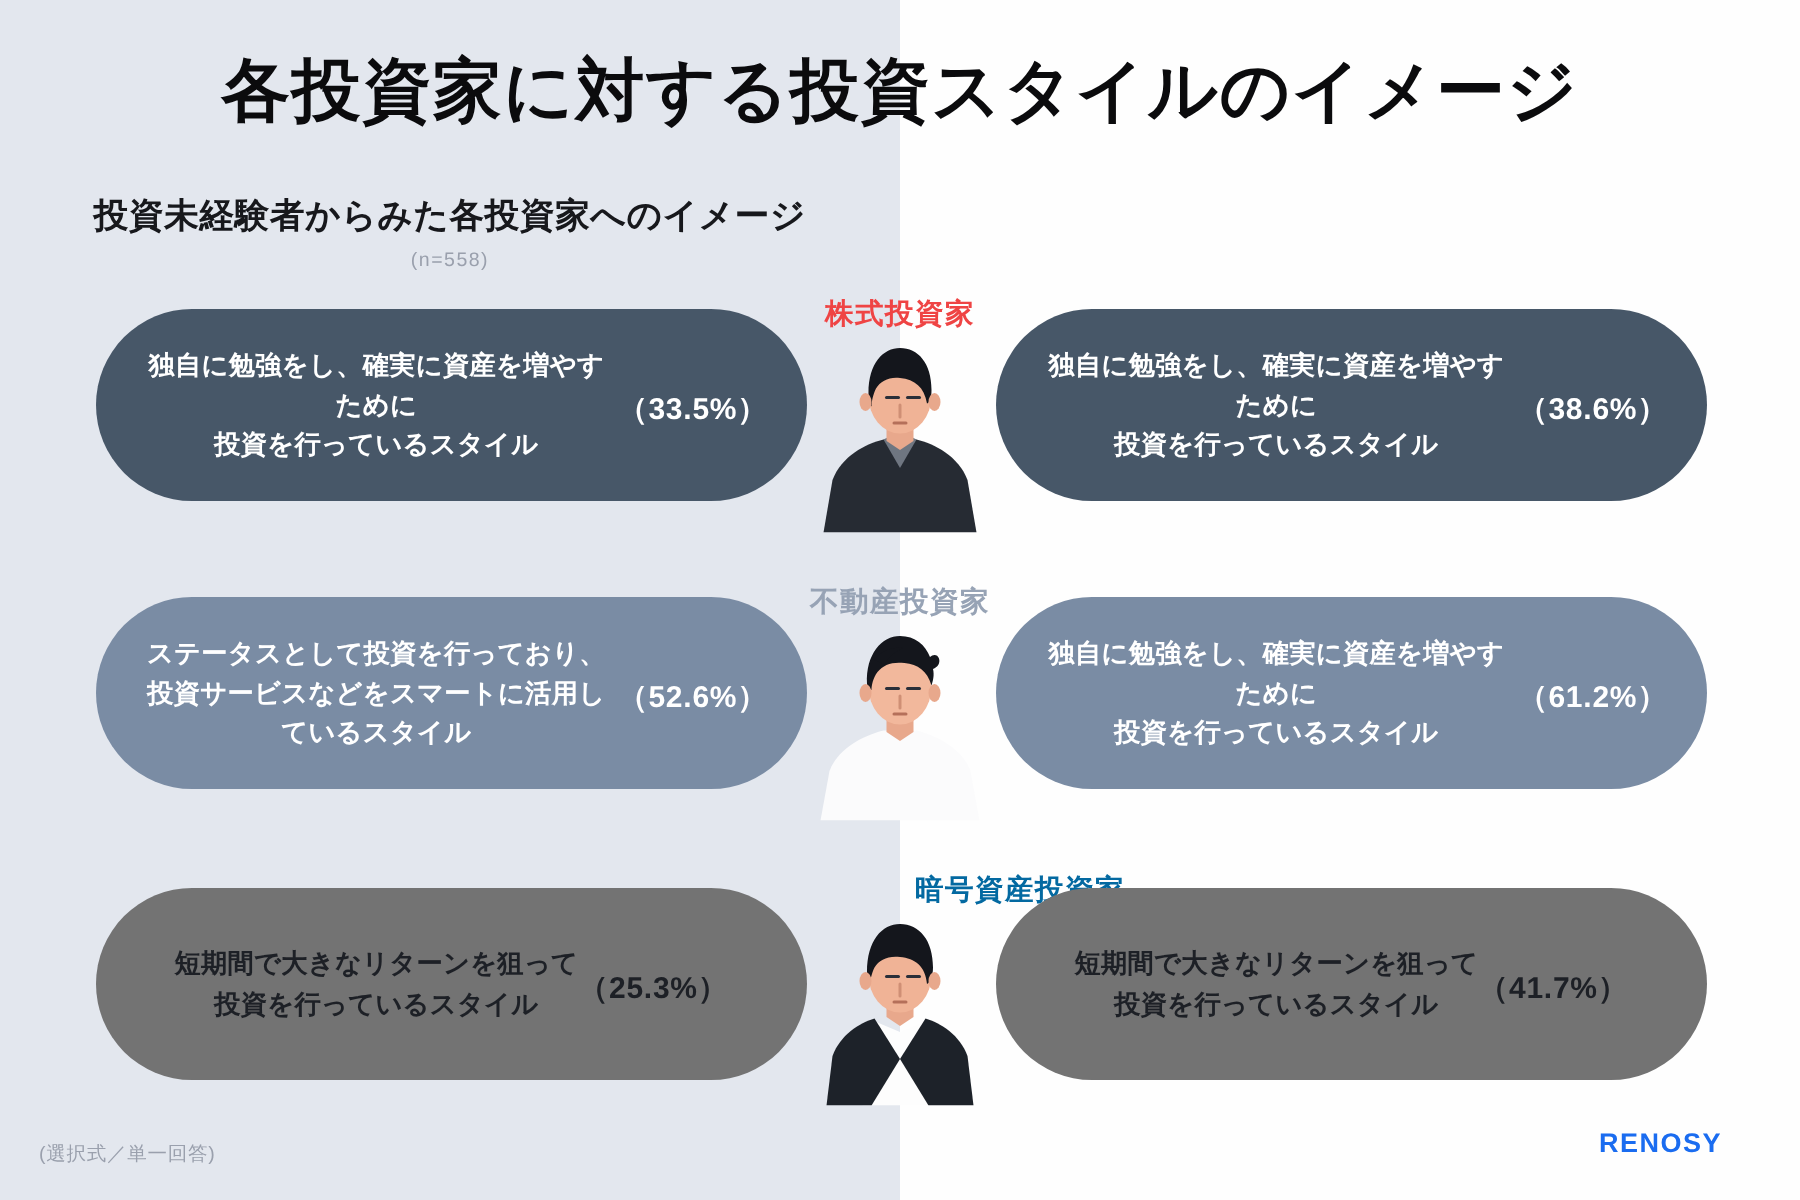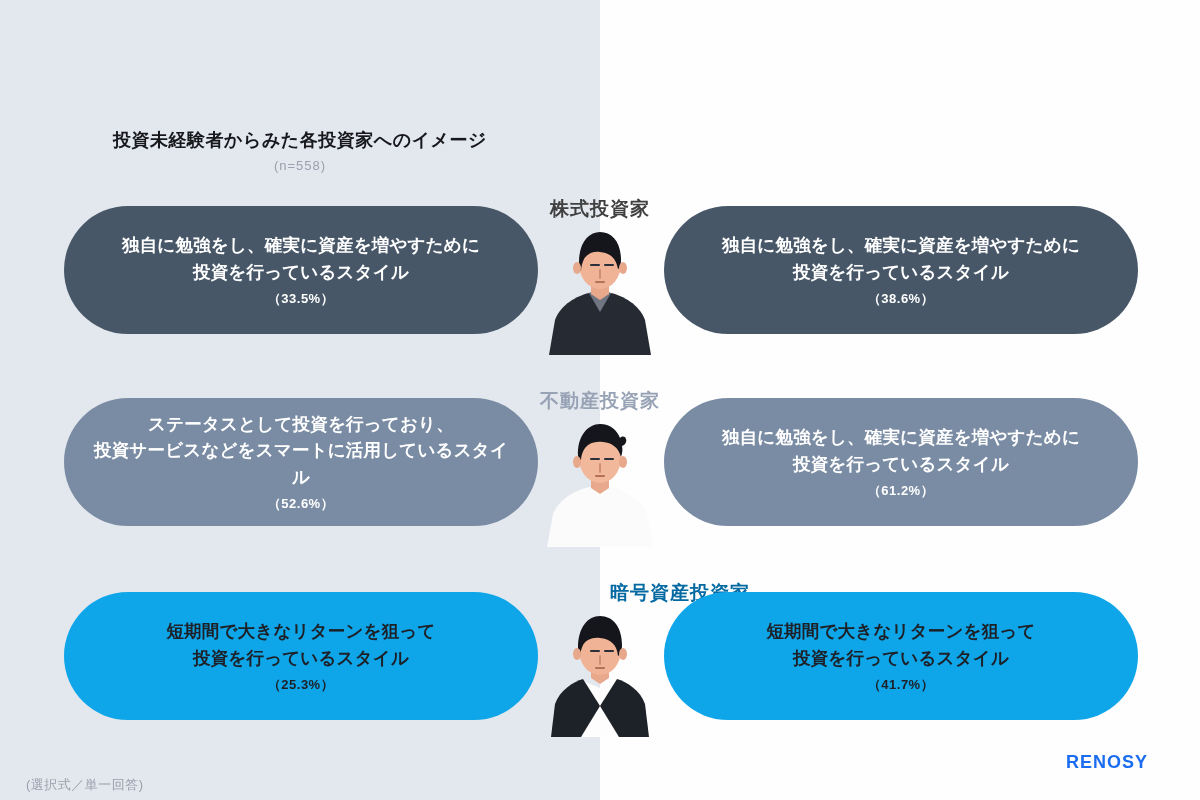--- a/index.html
+++ b/index.html
@@ -48,21 +48,21 @@
 
   
   .col-head {
     position: absolute;
     top: 128px;
     text-align: center;
   }
   .col-head.left  { left: 20px;  width: 560px; }
   .col-head.right { left: 620px; width: 560px; }
   .col-head .label {
-    font-size: 18px;
+    font-size: 23px;
     font-weight: 700;
     color: #17181c;
     letter-spacing: 0.5px;
     white-space: nowrap;
   }
   .col-head .n {
     margin-top: 6px;
     font-size: 13px;
     color: #9aa0ad;
     letter-spacing: 1px;
@@ -72,58 +72,58 @@
   .cat-label {
     position: absolute;
     width: 300px;
     left: 450px;
     text-align: center;
     font-size: 19px;
     font-weight: 700;
     letter-spacing: 1px;
     white-space: nowrap;
   }
-  .cat-label.r1 { top: 196px; color: #404040; }
+  .cat-label.r1 { top: 196px; color: #ef4444; }
   .cat-label.r2 { top: 388px; color: #97a3b5; text-align: center; }
   .cat-label.r3 { top: 580px; color: #0369a1; text-align: right; }
 
   
   .pill {
     position: absolute;
     width: 474px;
     height: 128px;
     border-radius: 64px;
     display: flex;
-    flex-direction: column;
+    flex-direction: row;
     align-items: center;
     justify-content: center;
     box-sizing: border-box;
     padding: 0 26px;
   }
   .pill.left  { left: 64px; }
   .pill.right { left: 664px; }
   .pill.row1 { top: 206px; }
   .pill.row2 { top: 398px; }
   .pill.row3 { top: 592px; }
 
   .pill.tone-dark  { background: #475768; color: #ffffff; }
   .pill.tone-mid   { background: #7a8ca4; color: #ffffff; }
-  .pill.tone-light { background: #0ea5e9; color: #1d2026; }
+  .pill.tone-light { background: #737373; color: #1d2026; }
 
   .pill .text {
     font-size: 17.5px;
     font-weight: 700;
     line-height: 1.52;
     text-align: center;
     letter-spacing: 0.2px;
     white-space: pre-line;
   }
   .pill .pct {
     margin-top: 5px;
-    font-size: 13px;
+    font-size: 20px;
     font-weight: 700;
     letter-spacing: 0.5px;
   }
 
   
   .figure {
     position: absolute;
     left: 537px;
     width: 126px;
     height: 135px;
@@ -134,40 +134,40 @@
   .figure svg { display: block; width: 126px; height: 135px; }
 
   
   .footnote {
     position: absolute;
     left: 26px;
     top: 760px;
     font-size: 13px;
     color: #9aa0ad;
     letter-spacing: 0.5px;
-    margin-top: 16px;
   }
   .logo {
     position: absolute;
     right: 52px;
     top: 752px;
     font-size: 18px;
     font-weight: 700;
     letter-spacing: 1px;
     color: #1a6cf0;
   }
 </style>
 </head>
 <body>
 
 <div class="canvas">
 
   <div class="bg-left"></div>
   <div class="bg-right"></div>
 
+  <div class="title">各投資家に対する投資スタイルのイメージ</div>
 
   <div class="col-head left">
     <div class="label">投資未経験者からみた各投資家へのイメージ</div>
     <div class="n">(n=558)</div>
   </div>
 
   <div class="cat-label r1">株式投資家</div>
   <div class="cat-label r2">不動産投資家</div>
   <div class="cat-label r3">暗号資産投資家</div>
 

